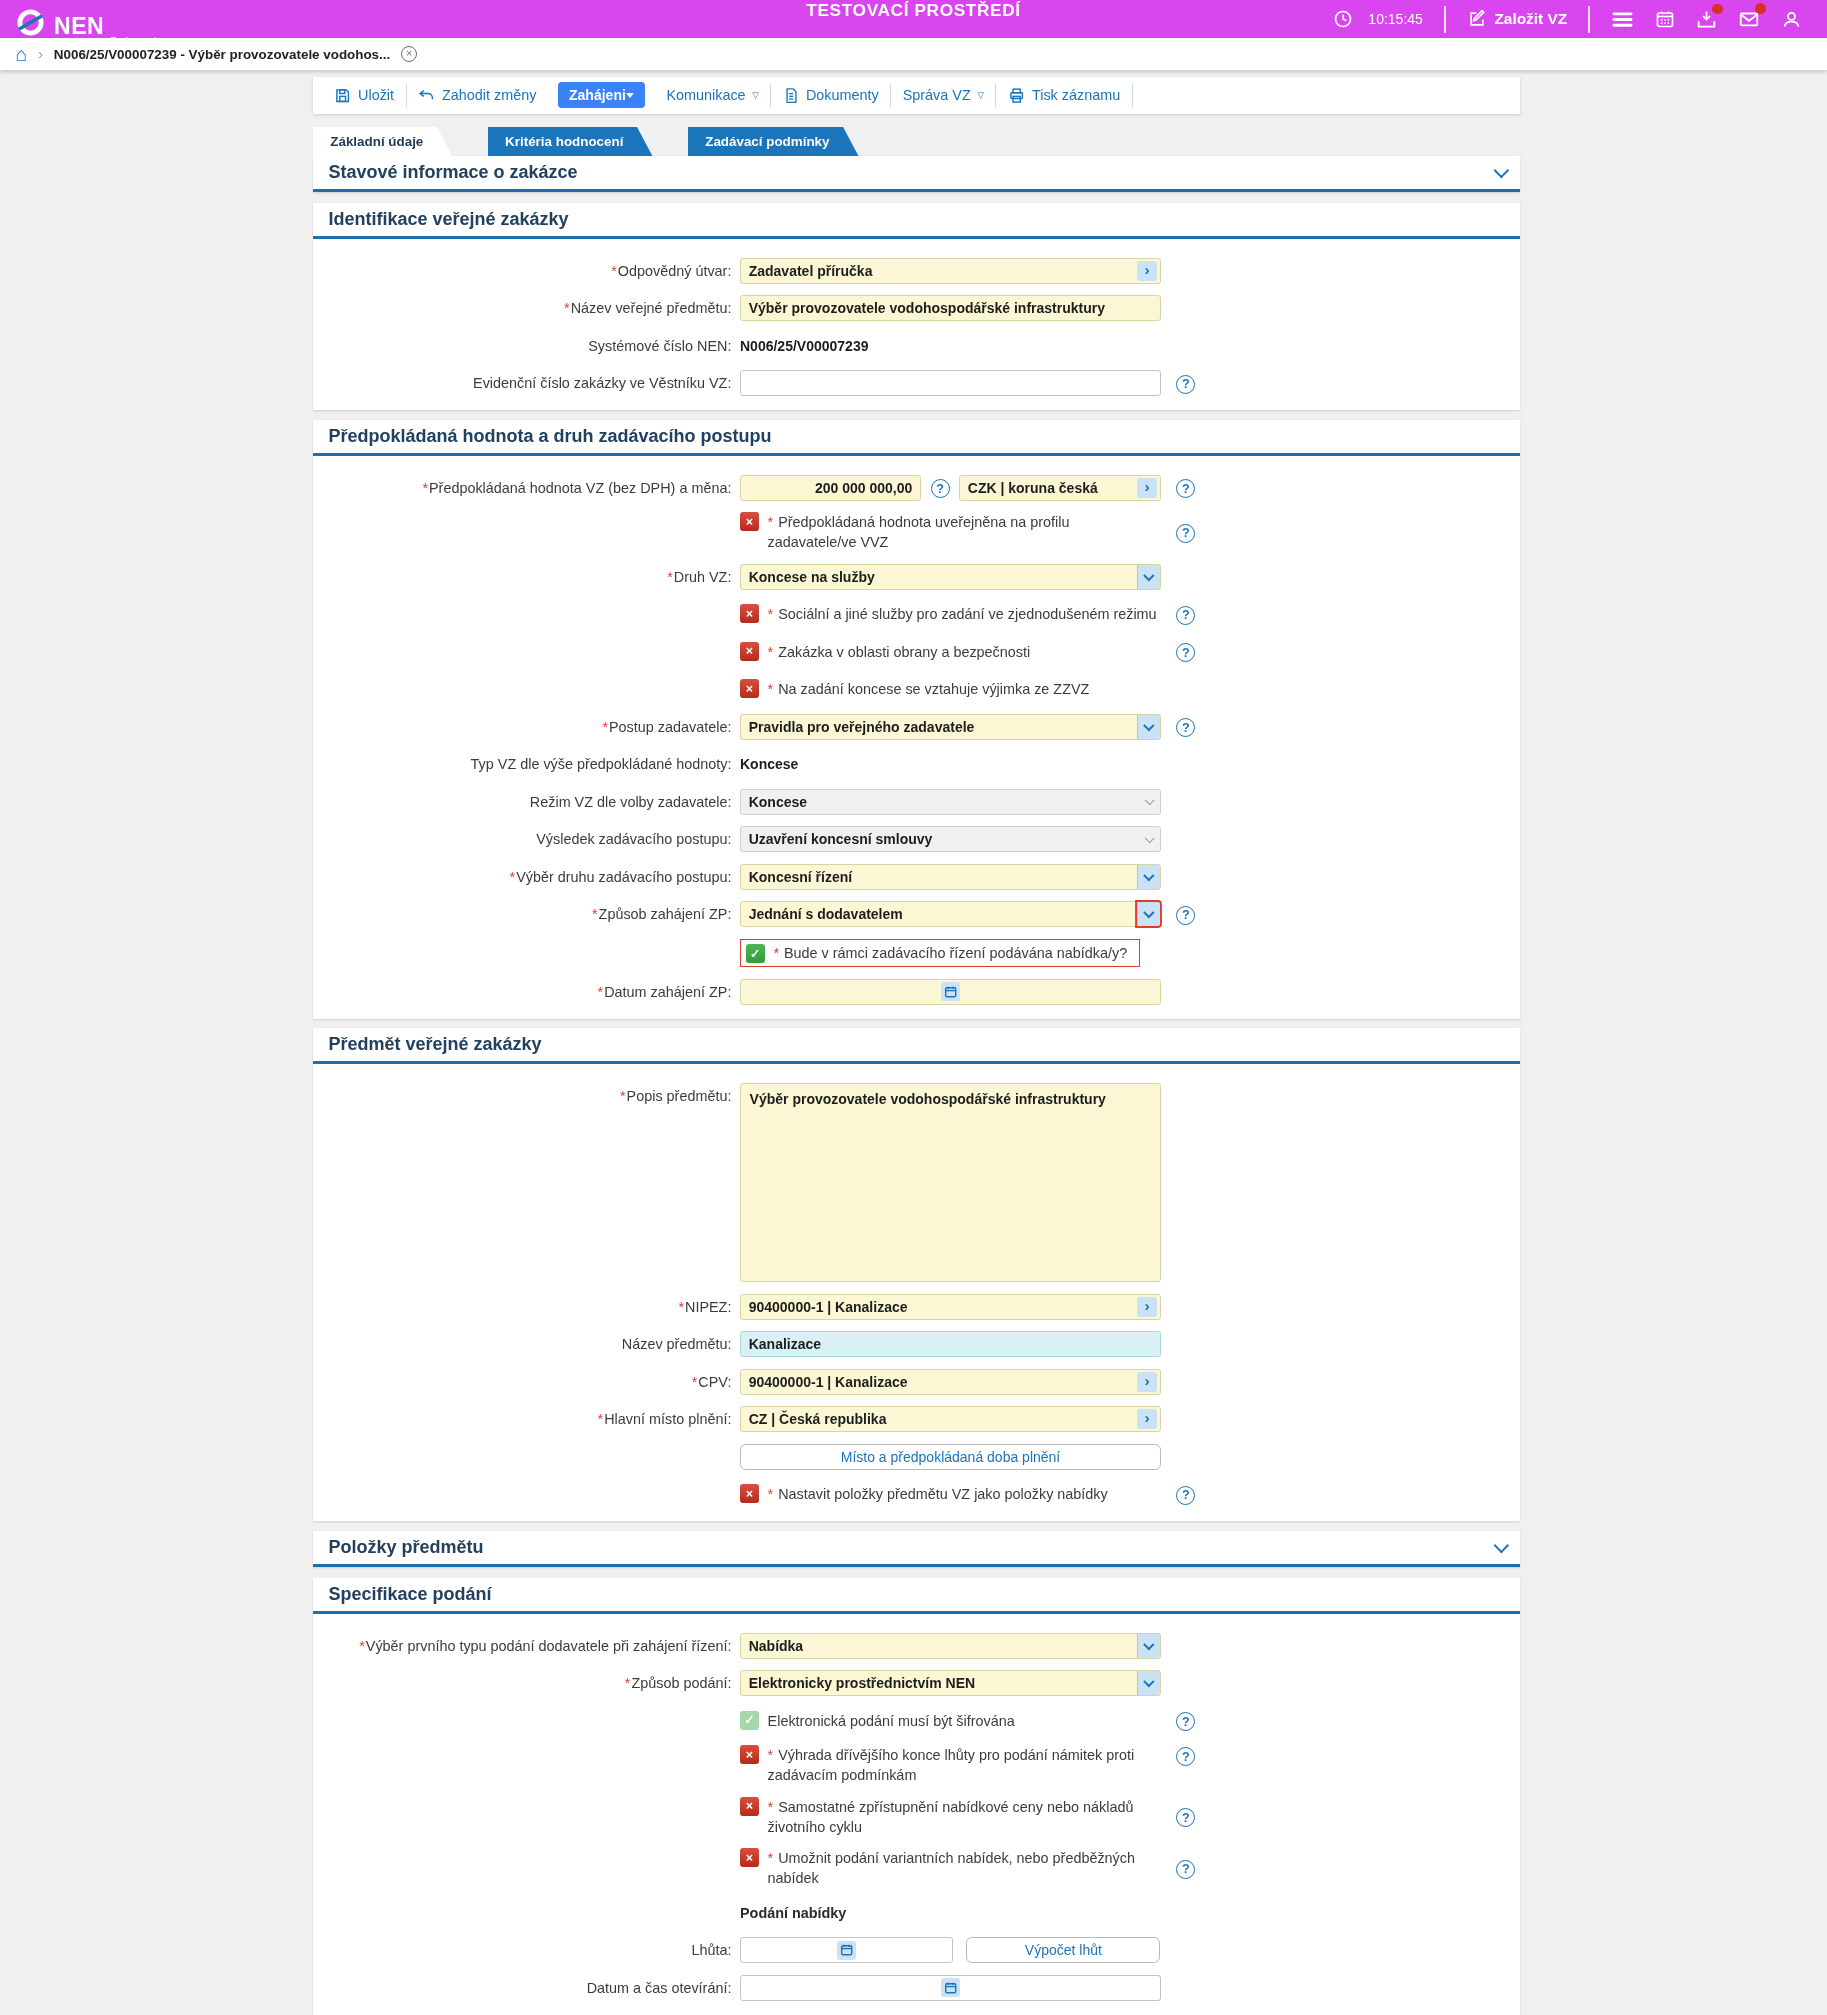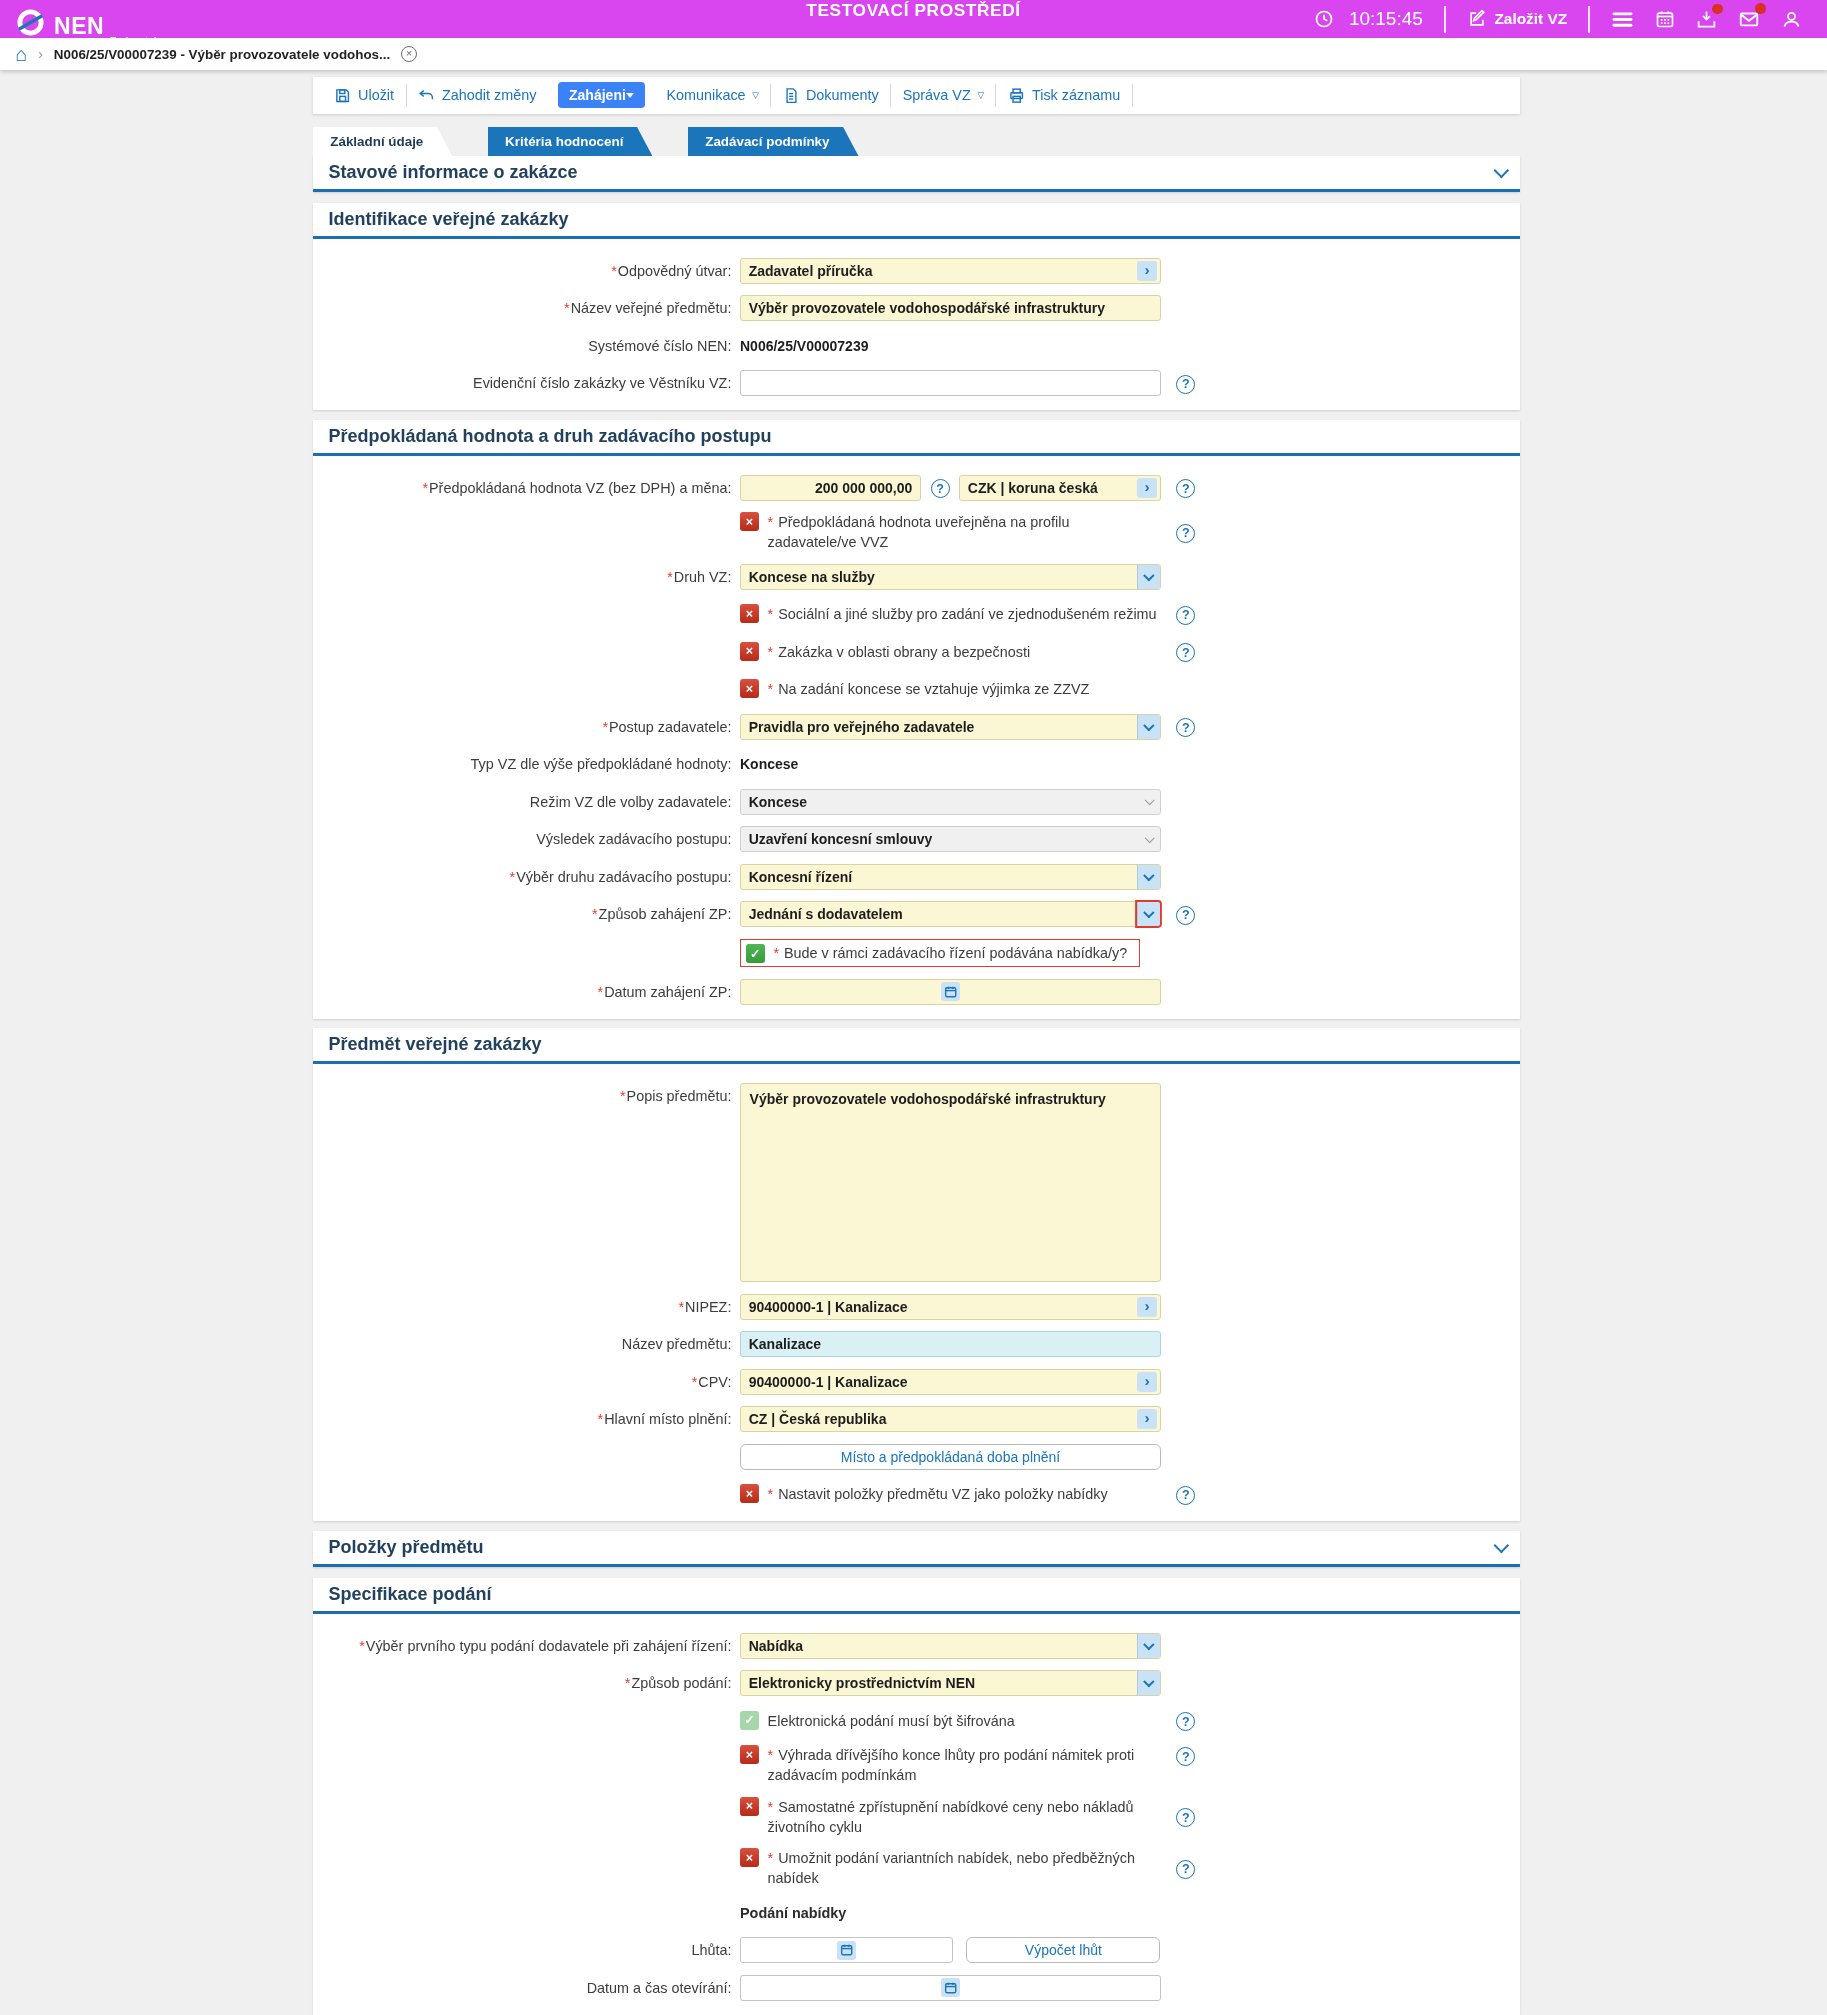--- a/index.html
+++ b/index.html
@@ -9,21 +9,21 @@
     background:#f0f0f1; font-family:"Liberation Sans", sans-serif; color:#3c3c3c;
   }
   
   .topbar { height:38px; background:#d946ef; display:flex; padding:0 25px 0 15.4px; position:relative; color:#fff; }
   .brand { display:flex; align-items:flex-end; gap:7.7px; }
   .brand-name { font-size:23px; font-weight:bold; letter-spacing:0.5px; line-height:23px; }
   .brand-sub { font-size:10.6px; margin-left:-1.9px; margin-bottom:-8.6px; }
   .env-title { position:absolute; left:50%; transform:translateX(-50%); font-size:17.3px; font-weight:bold; letter-spacing:0.6px; }
   .top-right { margin-left:auto; display:flex; align-items:center; gap:21px; }
   .tsep { width:1.9px; height:27px; background:rgba(255,255,255,.85); }
-  .timebox { display:flex; align-items:center; gap:15px; font-size:19px; }
+  .timebox { display:flex; align-items:center; gap:15px; font-size:14px; }
   .newvz { display:flex; align-items:center; gap:7.7px; font-size:15.4px; font-weight:bold; cursor:pointer; }
   .icon-btn { position:relative; display:flex; align-items:center; cursor:pointer; }
   .badge { position:absolute; top:-4.8px; right:-5.8px; width:10.6px; height:10.6px; border-radius:50%; background:#d93025; }
   
   .crumbbar { height:32px; background:#fff; display:flex; align-items:center; gap:10.6px; padding-left:15.4px; box-shadow:0 1.9px 3.8px rgba(0,0,0,.18); position:relative; z-index:6; }
   .home { color:#1a74b8; font-size:20px; line-height:20px; cursor:pointer; }
   .crumb-sep { color:#9a9a9a; font-size:15.4px; }
   .crumb-item { font-size:13.4px; font-weight:bold; color:#222; cursor:pointer; }
   .crumb-close { width:16.3px; height:16.3px; border:1.4px solid #6d6d6d; border-radius:50%; color:#6d6d6d; font-size:10.6px; line-height:13.4px; text-align:center; cursor:pointer; }
   

